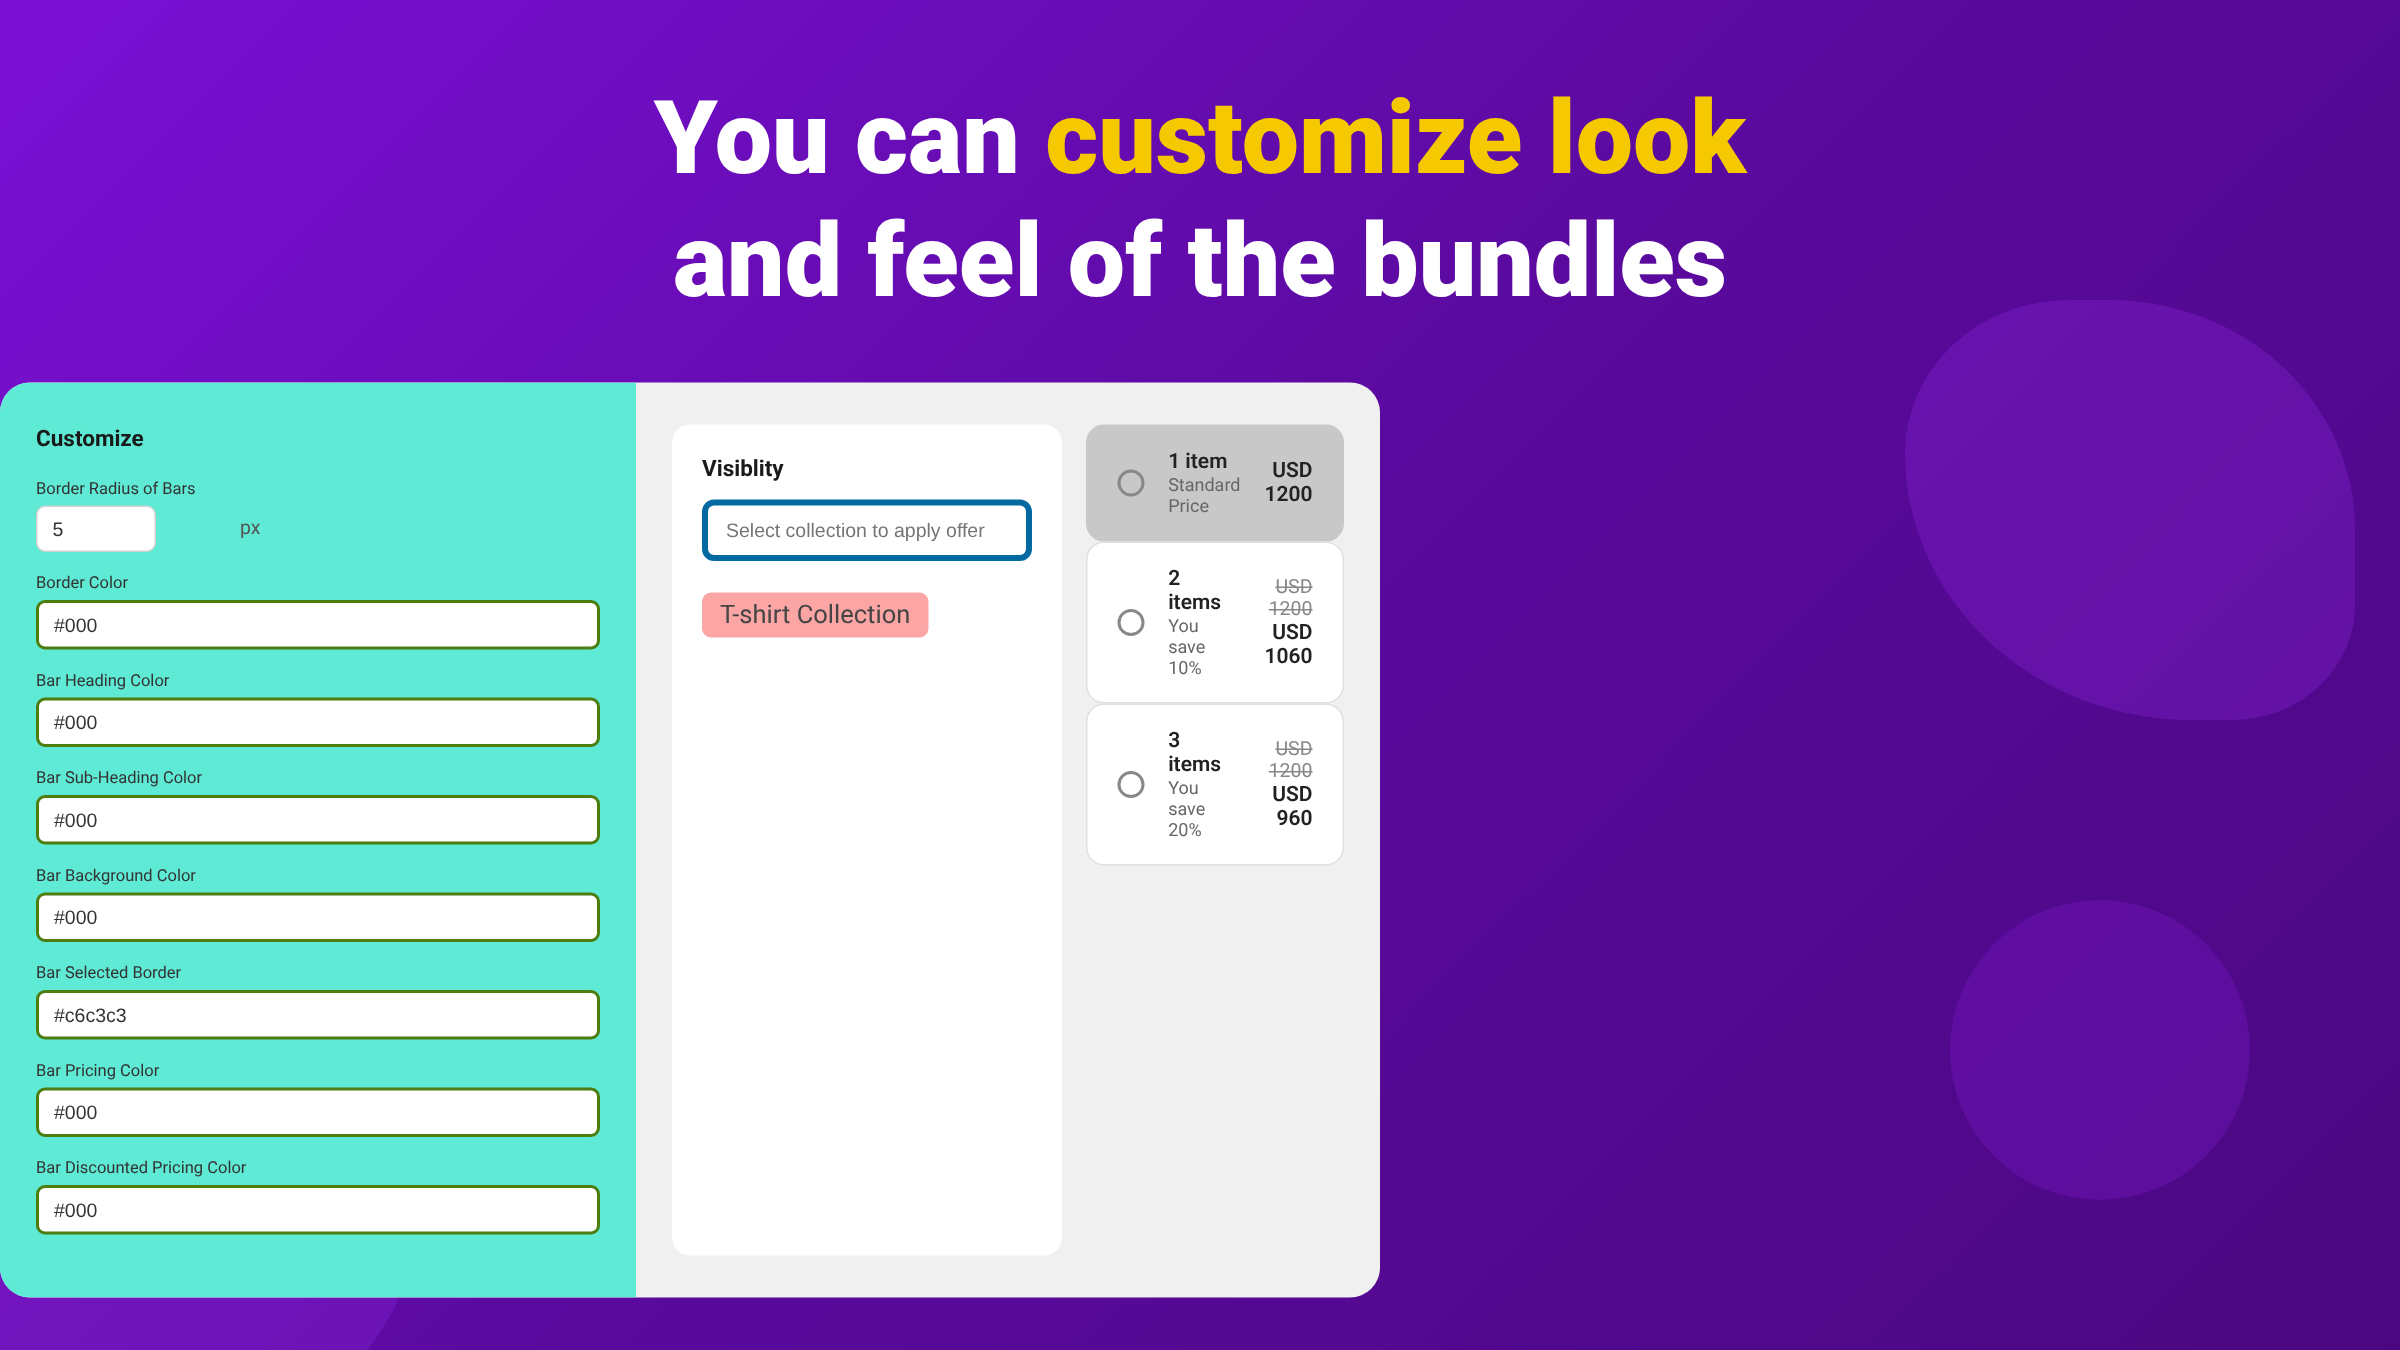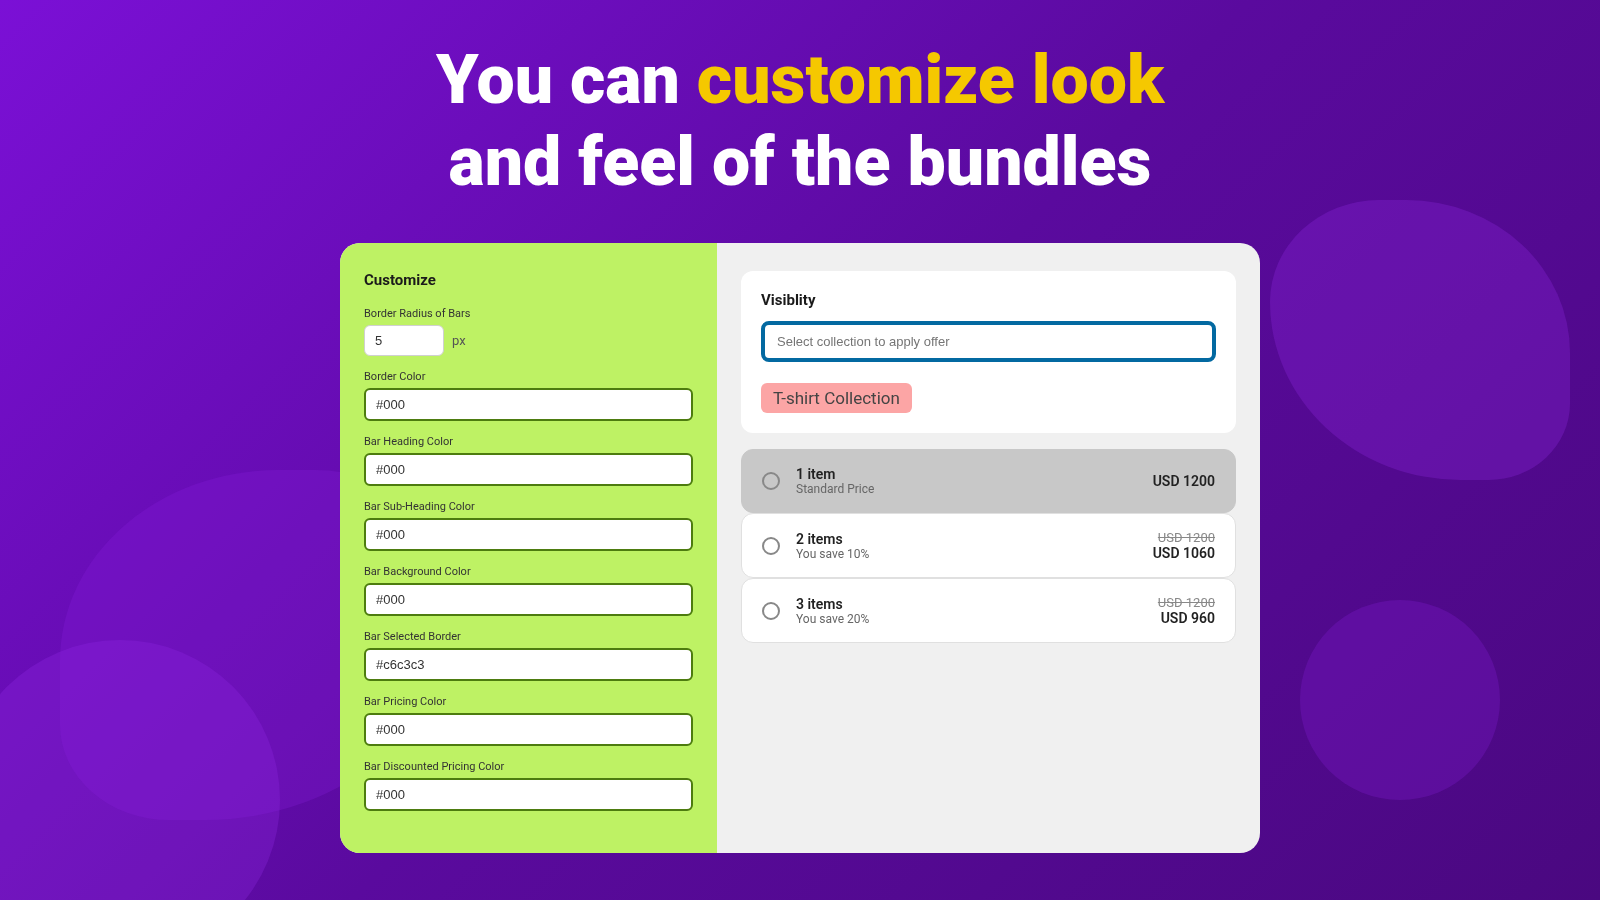--- a/index.html
+++ b/index.html
@@ -57,22 +57,21 @@
       bottom: 100px;
       right: 100px;
       border-radius: 50%;
     }
 
     .page-content {
       position: relative;
       z-index: 1;
       display: flex;
       flex-direction: column;
-      align-items: center;
-      padding-top: 40px;
+      padding-top: 52px;
     }
 
     .headline {
       text-align: center;
       margin-bottom: 40px;
       line-height: 1.2;
     }
 
     .headline-line1, .headline-line2 {
       display: block;
@@ -94,22 +93,22 @@
       background: #f0f0f0;
       border-radius: 20px;
       width: 920px;
       display: flex;
       overflow: hidden;
       min-height: 530px;
     }
 
     
     .left-panel {
-      background: #bef264;
-      width: 377px;
+      background: #5eead4;
+      width: 424px;
       padding: 28px 24px;
       flex-shrink: 0;
     }
 
     .customize-title {
       font-size: 15px;
       font-weight: 700;
       color: #1a1a1a;
       margin-bottom: 18px;
     }
@@ -149,28 +148,29 @@
       border-radius: 6px;
       font-size: 13px;
       color: #333;
       background: #fff;
       outline: none;
     }
 
     .px-label {
       font-size: 13px;
       color: #555;
+      margin-left: 48px;
     }
 
     
     .right-panel {
       flex: 1;
       padding: 28px 24px;
       display: flex;
-      flex-direction: column;
+      flex-direction: row;
       gap: 16px;
     }
 
     
     .visibility-card {
       background: #ffffff;
       border-radius: 12px;
       padding: 20px;
     }
 

